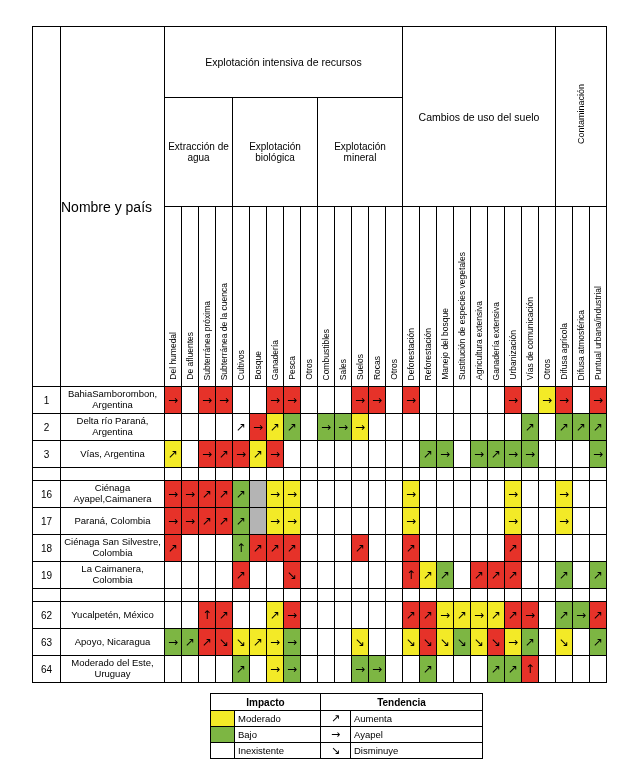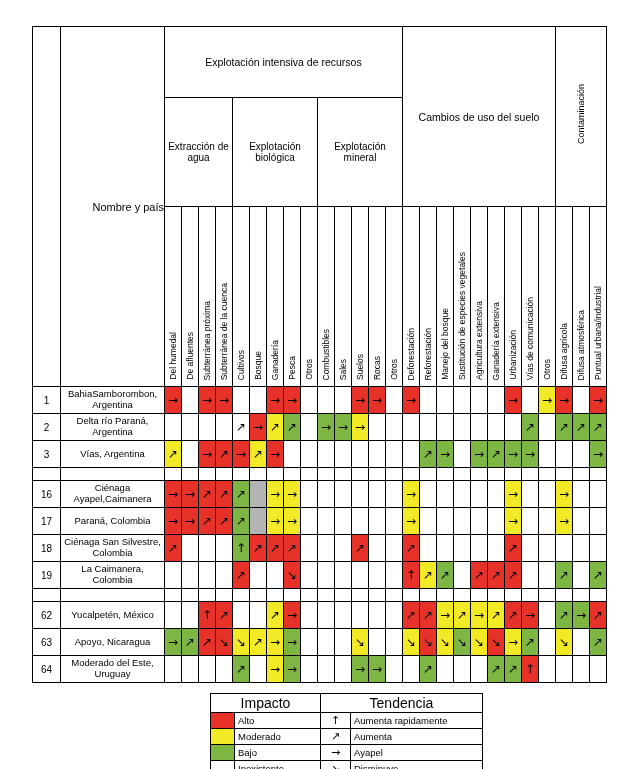--- a/index.html
+++ b/index.html
@@ -14,21 +14,21 @@
 
   table.matrix { border-collapse: collapse; table-layout: fixed; }
   .matrix th, .matrix td { border: 1px solid #000; font-weight: normal; }
 
   col.c-num  { width: 28px; }
   col.c-name { width: 104px; }
   col.c-data { width: 17px; }
 
   th.group-h { font-size: 10.5px; height: 25px; text-align: center; padding: 1px 2px; }
   th.sub-h   { font-size: 10px;  height: 38px; text-align: center; padding: 1px 2px; line-height: 1.15; }
-  th.name-h  { font-size: 11px;  text-align: right; }
+  th.name-h  { font-size: 14px;  text-align: left; }
 
   th.vert { height: 180px; vertical-align: bottom; text-align: center; padding: 3px 0 2px 0; }
   .vlabel {
     display: inline-block;
     writing-mode: vertical-rl;
     transform: rotate(180deg);
     white-space: nowrap;
     font-size: 8.5px;
     line-height: 1;
   }
@@ -44,21 +44,21 @@
     line-height: 1;
     height: 27px;
     padding: 0;
     overflow: hidden;
   }
   tr.sep td { height: 13px; }
 
   .legend-wrap { margin: 10px 0 0 178px; }
   table.legend { border-collapse: collapse; }
   .legend th, .legend td { border: 1px solid #000; }
-  .legend th { font-size: 14px; font-weight: normal; height: 17px; text-align: center; padding: 1px 4px; margin-left: 32px; }
+  .legend th { font-size: 10px; font-weight: bold; height: 17px; text-align: center; padding: 1px 4px; margin-left: 32px; }
   td.swatch { width: 24px; height: 16px; }
   td.ilabel { width: 86px;  font-size: 9.5px; padding: 1px 3px; }
   td.arrow  { width: 30px;  text-align: center; font-family: "DejaVu Sans", sans-serif; font-size: 11px; }
   td.tlabel { width: 132px; font-size: 9.5px; padding: 1px 3px; }
 </style>
 </head>
 <body>
 
 <div class="page">
   <table class="matrix">
@@ -501,26 +501,20 @@
   <div class="legend-wrap">
     <table class="legend">
       <thead>
           <tr>
             <th colspan="2">Impacto</th>
             <th colspan="2">Tendencia</th>
           </tr>
         </thead>
       <tbody>
           <tr>
-            <td class="swatch" style="background: rgb(230, 50, 41);"></td>
-            <td class="ilabel">Alto</td>
-            <td class="arrow">↑</td>
-            <td class="tlabel">Aumenta rapidamente</td>
-          </tr>
-          <tr>
             <td class="swatch" style="background: rgb(243, 234, 39);"></td>
             <td class="ilabel">Moderado</td>
             <td class="arrow">↗</td>
             <td class="tlabel">Aumenta</td>
           </tr>
           <tr>
             <td class="swatch" style="background: rgb(125, 182, 67);"></td>
             <td class="ilabel">Bajo</td>
             <td class="arrow">→</td>
             <td class="tlabel">Ayapel</td>

